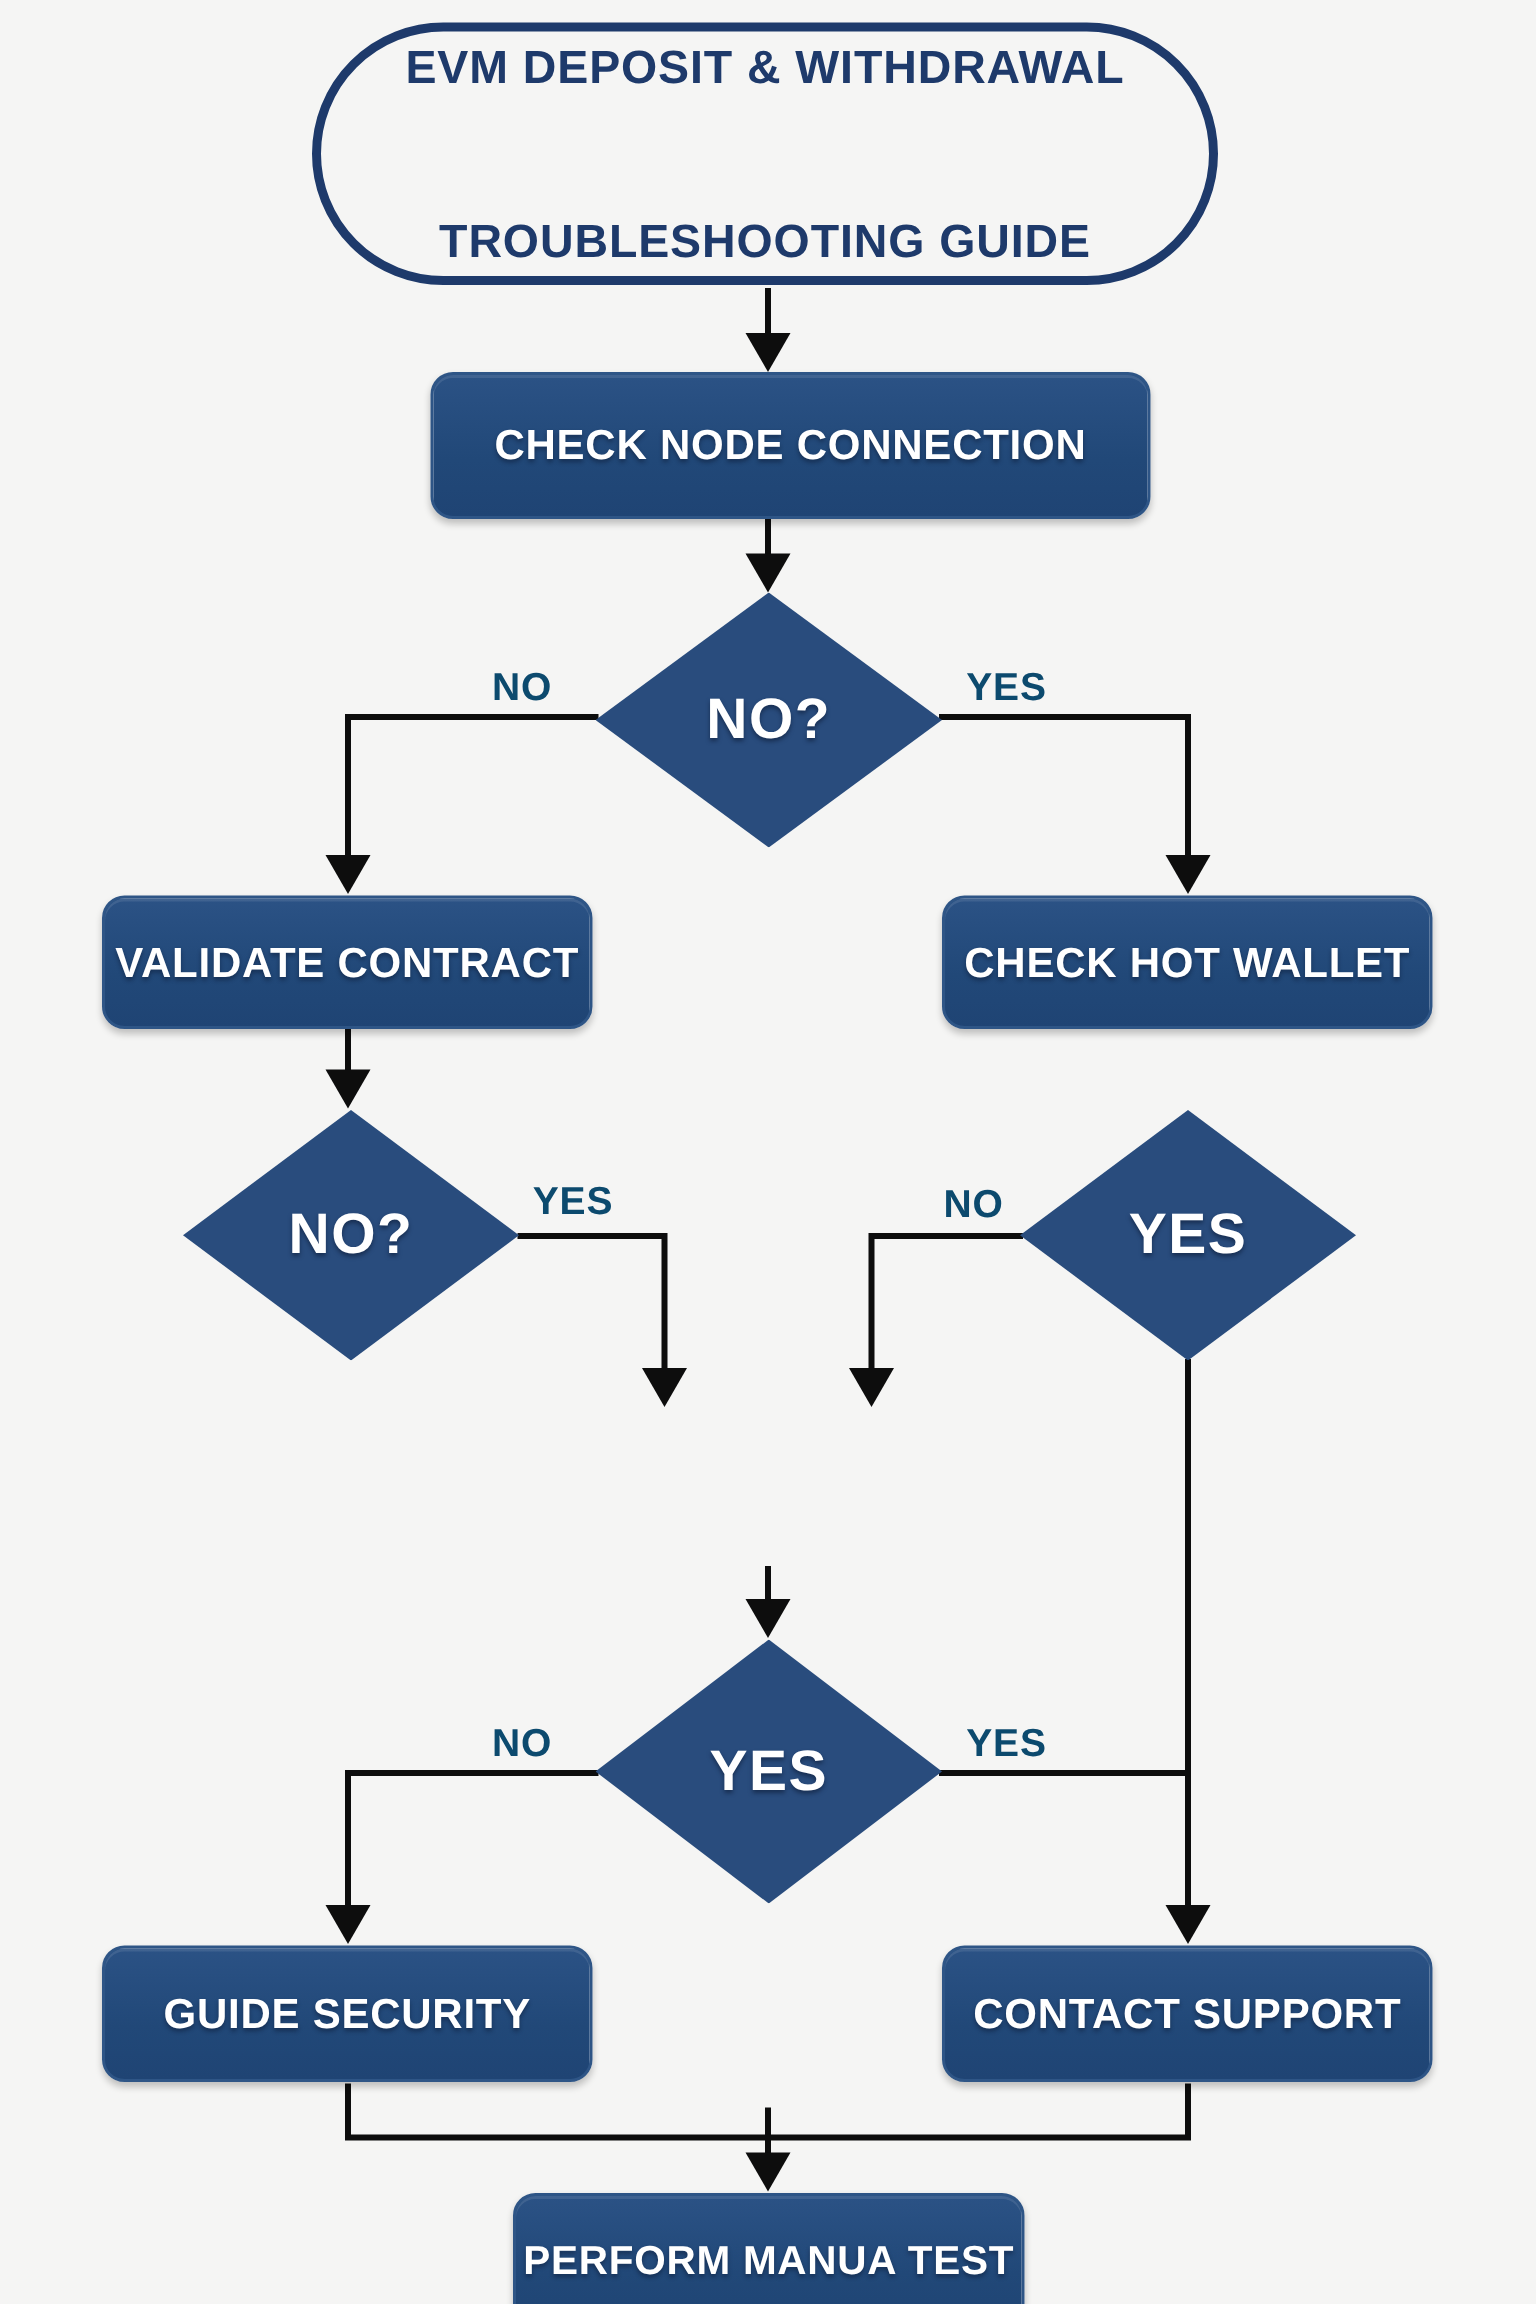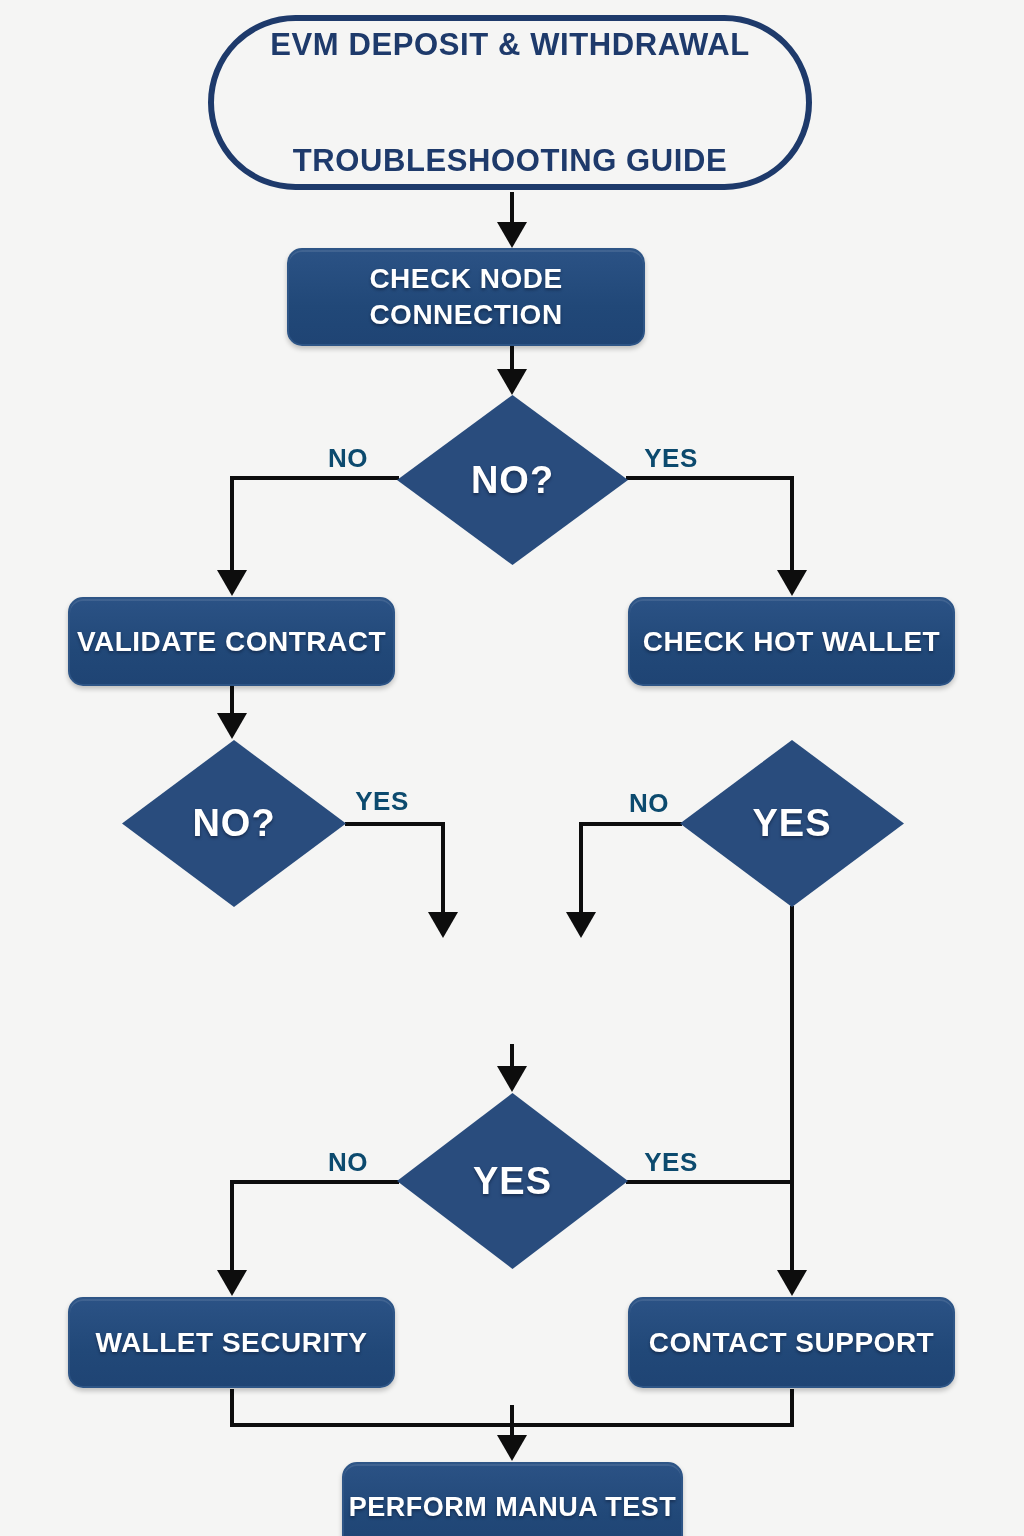--- a/index.html
+++ b/index.html
@@ -87,35 +87,35 @@
 
     <path class="stroke" d="M512 1405 L512 1436"></path>
     <polygon class="head" points="497,1435 527,1435 512,1461"></polygon>
   </svg>
 
   <div class="title-pill">
     <span>EVM DEPOSIT &amp; WITHDRAWAL</span>
     <span>TROUBLESHOOTING GUIDE</span>
   </div>
 
-  <div class="node" style="left:287px;top:248px;width:358px;height:98px;">
+  <div class="node" style="left:287px;top:248px;width:480px;height:98px;">
     <span>CHECK NODE CONNECTION</span>
   </div>
 
   <div class="node" style="left:68px;top:597px;width:327px;height:89px;">
     <span>VALIDATE CONTRACT</span>
   </div>
 
   <div class="node" style="left:628px;top:597px;width:327px;height:89px;">
     <span>CHECK HOT WALLET</span>
   </div>
 
 
   <div class="node" style="left:68px;top:1297px;width:327px;height:91px;">
-    <span>WALLET SECURITY</span>
+    <span>GUIDE SECURITY</span>
   </div>
 
   <div class="node" style="left:628px;top:1297px;width:327px;height:91px;">
     <span>CONTACT SUPPORT</span>
   </div>
 
   <div class="node" style="left:342px;top:1462px;width:341px;height:90px;font-size:27px;">
     <span>PERFORM MANUA TEST</span>
   </div>
 

